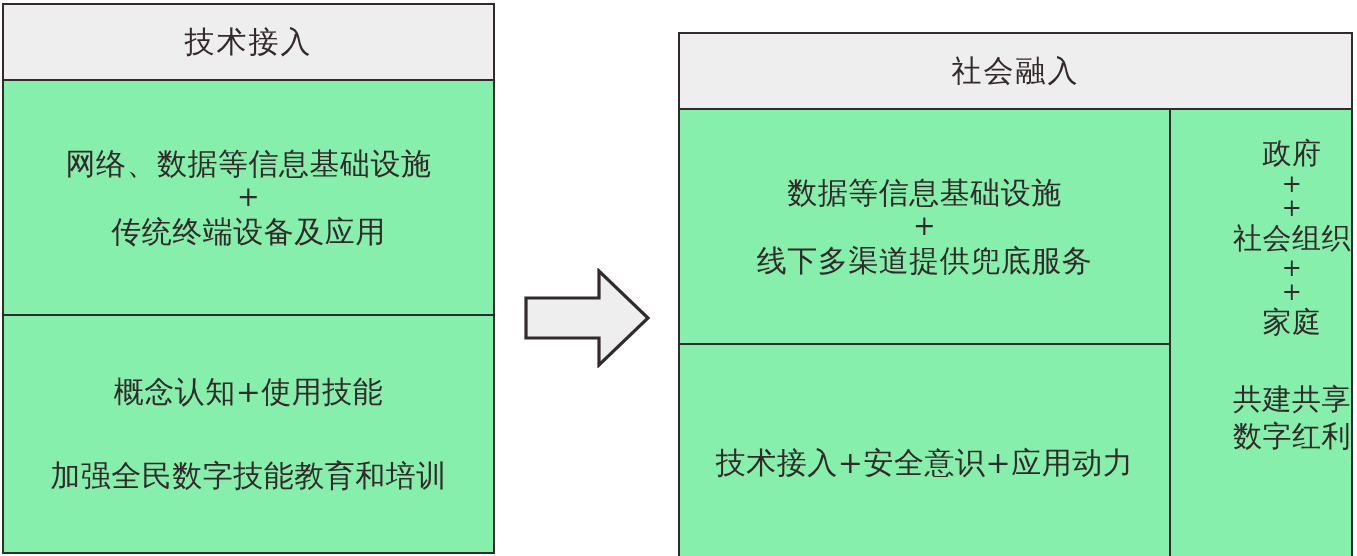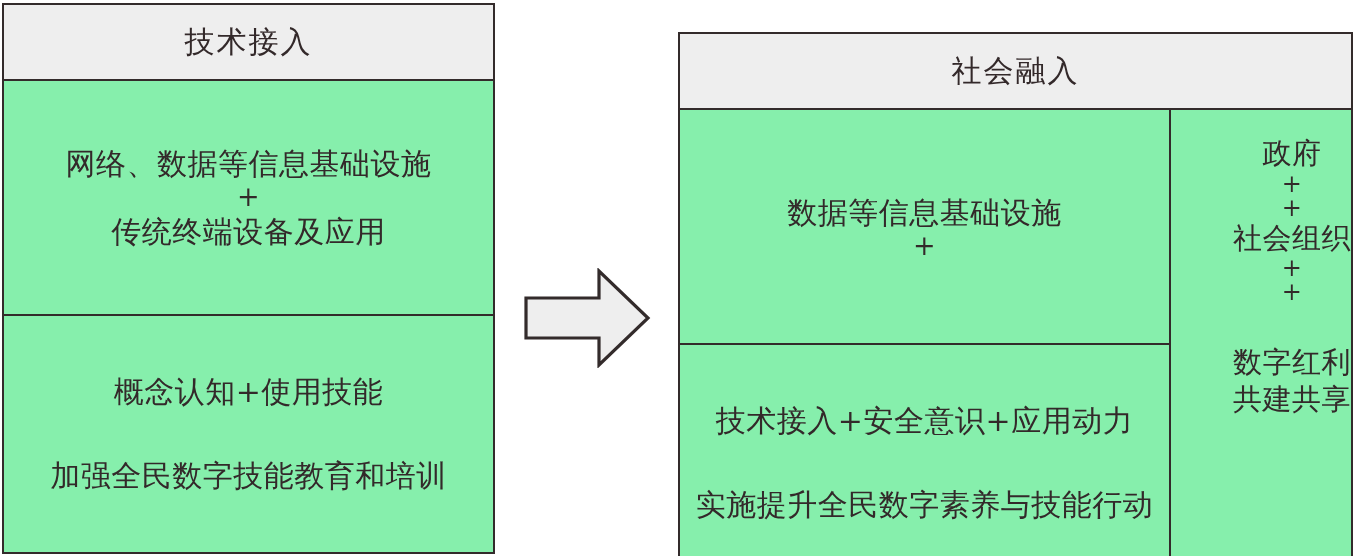--- a/index.html
+++ b/index.html
@@ -159,40 +159,41 @@
 
   <div class="panel" id="panel-right">
     <div class="panel-header">社会融入</div>
     <div class="panel-body">
 
       <div class="col-main">
 
         <div class="cell cell-upper">
           <div class="line">数据等信息基础设施</div>
           <div class="line plus">+</div>
+          <div class="line">线下多渠道提供兜底服务</div>
         </div>
 
         <div class="cell cell-lower gap-block">
           <div class="line">技术接入+安全意识+应用动力</div>
-          <div class="line">实施提升全民数字素养与技能行动</div>
         </div>
 
       </div>
 
       <div class="col-side">
         <div class="stack">
           <div class="line">政府</div>
           <div class="line plus">+</div>
           <div class="line plus">+</div>
           <div class="line">社会组织</div>
           <div class="line plus">+</div>
           <div class="line plus">+</div>
+          <div class="line">家庭</div>
         </div>
         <div class="tagline">
+          <div class="line">共建共享</div>
           <div class="line">数字红利</div>
-          <div class="line">共建共享</div>
         </div>
       </div>
 
     </div>
   </div>
 
 </div>
 
 </body></html>

